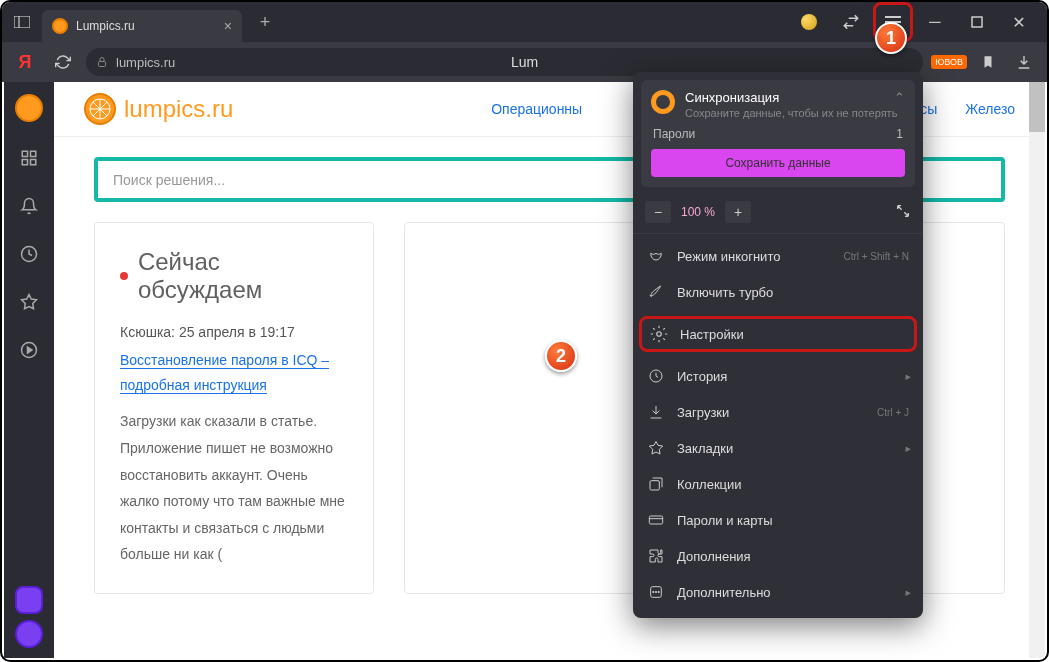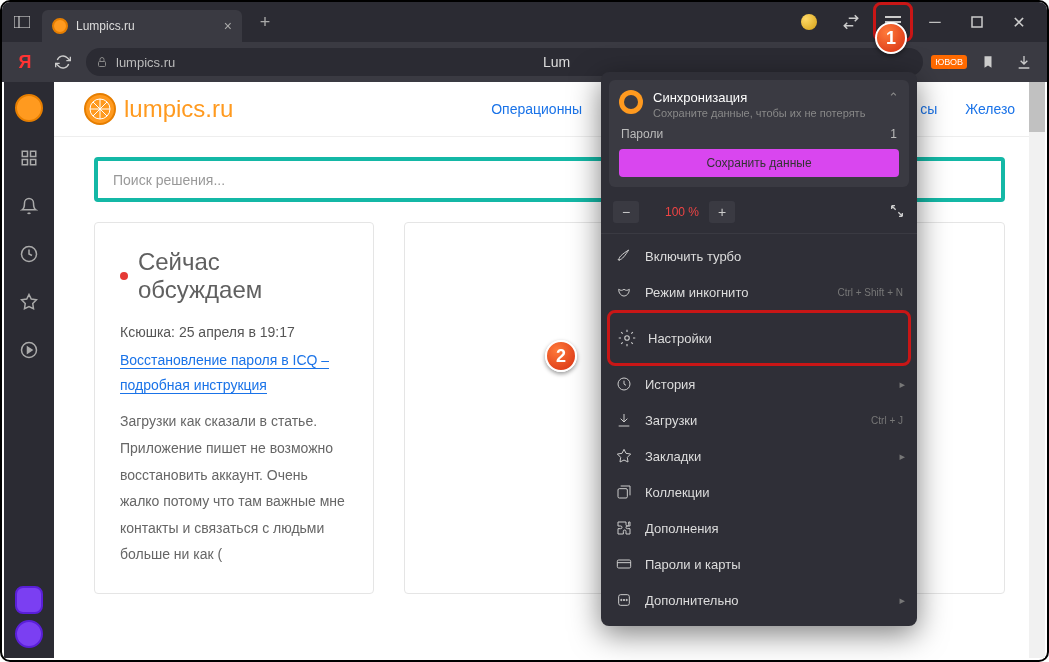--- a/index.html
+++ b/index.html
@@ -15,21 +15,21 @@
 .new-tab { width: 30px; height: 30px; display: flex; align-items: center; justify-content: center; color: #aaa; font-size: 18px; margin-left: 8px; }
 .titlebar-right { margin-left: auto; display: flex; align-items: center; gap: 2px; padding-right: 8px; }
 .tb-btn { width: 40px; height: 40px; display: flex; align-items: center; justify-content: center; color: #ccc; font-size: 16px; }
 .hamburger-box { border: 3px solid #c91616; border-radius: 8px; }
 .coin { width: 16px; height: 16px; border-radius: 50%; background: radial-gradient(circle at 30% 30%, #ffd966, #d4a017); }
 
 
 .addressbar { height: 40px; background: #3a3a42; display: flex; align-items: center; padding: 0 8px; gap: 8px; }
 .addr-btn { width: 30px; height: 30px; display: flex; align-items: center; justify-content: center; color: #ccc; }
 .url-box { flex: 1; height: 28px; background: #2b2b33; border-radius: 14px; display: flex; align-items: center; padding: 0 10px; gap: 8px; color: #bbb; font-size: 13px; }
-.url-center { position: absolute; left: 50%; transform: translateX(-50%); color: #ddd; font-size: 14px; margin-left: 32px; }
+.url-center { position: absolute; left: 50%; transform: translateX(-50%); color: #ddd; font-size: 14px; }
 .addr-right { display: flex; align-items: center; gap: 6px; }
 .badge-ov { background: #ff6a00; color: #fff; font-size: 9px; padding: 2px 4px; border-radius: 3px; }
 
 
 .sidebar { position: absolute; left: 2px; top: 80px; bottom: 2px; width: 50px; background: #2b2b33; display: flex; flex-direction: column; align-items: center; padding-top: 12px; gap: 24px; }
 .sb-icon { width: 24px; height: 24px; display: flex; align-items: center; justify-content: center; color: #aaa; font-size: 18px; }
 .orange-slice { width: 28px; height: 28px; border-radius: 50%; background: #ff9a1f; border: 2px solid #e67e00; position: relative; }
 .orange-slice svg { position: absolute; top: 50%; left: 50%; transform: translate(-50%,-50%); }
 .sidebar-bottom { margin-top: auto; margin-bottom: 10px; display: flex; flex-direction: column; gap: 6px; }
 .alice { width: 28px; height: 28px; border-radius: 50%; background: #7b3ff2; border: 2px solid #5a1fd8; }
@@ -53,43 +53,43 @@
 .card-title { font-size: 24px; color: #606060; font-weight: 300; margin-bottom: 20px; display: flex; align-items: center; gap: 10px; }
 .red-dot { width: 8px; height: 8px; background: #e53935; border-radius: 50%; }
 .meta { font-size: 14px; color: #555; margin-bottom: 8px; }
 .link { color: #1a73e8; text-decoration: none; border-bottom: 1px solid #1a73e8; line-height: 1.8; font-size: 14px; }
 .body-text { font-size: 14px; color: #666; line-height: 1.9; margin-top: 10px; }
 .card2 { text-align: center; }
 .win-circle { width: 110px; height: 110px; border-radius: 50%; background: linear-gradient(135deg, #3a8de0, #1e5fa8); margin: 0 auto 15px; position: relative; }
 .card2-link { color: #1a73e8; font-size: 14px; line-height: 1.6; }
 
 
-.menu { position: absolute; right: 130px; top: 70px; width: 316px; background: #2f2f37; border-radius: 8px; box-shadow: 0 8px 30px rgba(0,0,0,0.5); color: #ddd; font-size: 13px; padding-bottom: 8px; }
+.menu { position: absolute; right: 124px; top: 70px; width: 290px; background: #2f2f37; border-radius: 8px; box-shadow: 0 8px 30px rgba(0,0,0,0.5); color: #ddd; font-size: 13px; padding-bottom: 8px; }
 .sync-box { background: #3a3a42; margin: 8px; border-radius: 6px; padding: 10px; position: relative; }
 .sync-header { display: flex; gap: 10px; align-items: flex-start; }
 .sync-icon { width: 24px; height: 24px; border-radius: 50%; background: #ff9a1f; flex-shrink: 0; position: relative; }
 .sync-icon::after { content: ''; position: absolute; inset: 5px; border-radius: 50%; background: #3a3a42; }
 .sync-icon::before { content: ''; position: absolute; inset: 8px; border-radius: 50%; background: #ff9a1f; }
 .sync-title { font-size: 13px; color: #fff; font-weight: 500; }
 .sync-sub { font-size: 11px; color: #888; margin-top: 2px; }
 .sync-chev { position: absolute; right: 10px; top: 10px; color: #888; }
 .sync-row { display: flex; justify-content: space-between; padding: 8px 2px; font-size: 12px; color: #bbb; }
 .sync-btn { background: #d946ef; color: #333; border: none; padding: 7px 0; width: 100%; border-radius: 4px; font-size: 12px; cursor: pointer; }
 
 .zoom-row { display: flex; align-items: center; padding: 6px 12px; gap: 4px; }
 .zoom-btn { width: 26px; height: 22px; background: #3a3a42; border-radius: 3px; display: flex; align-items: center; justify-content: center; font-size: 14px; color: #ccc; }
-.zoom-val { padding: 0 6px; font-size: 12px; color: #ef4444; margin-left: 16px; }
+.zoom-val { padding: 0 6px; font-size: 12px; color: #f9a8d4; }
 .zoom-expand { margin-left: auto; color: #ccc; }
 
 .menu-sep { height: 1px; background: #3a3a42; margin: 4px 0; }
 .menu-item { display: flex; align-items: center; padding: 9px 14px; gap: 12px; font-size: 13px; color: #ddd; position: relative; }
 .menu-item .mi-icon { width: 18px; height: 18px; display: flex; align-items: center; justify-content: center; flex-shrink: 0; }
 .menu-item .shortcut { margin-left: auto; font-size: 10px; color: #777; }
 .menu-item .chev { position: absolute; right: 12px; color: #777; font-size: 11px; }
-.menu-item.highlighted { border: 3px solid #c91616; border-radius: 8px; margin: 0 6px; padding: 16px 8px; }
+.menu-item.highlighted { border: 3px solid #c91616; border-radius: 8px; margin: 6px 6px; padding: 6px 8px; }
 
 
 .callout { position: absolute; width: 32px; height: 32px; border-radius: 50%; background: radial-gradient(circle at 35% 30%, #ff7a3a, #d62f12); border: 2px solid #fff; color: #fff; font-weight: bold; font-size: 18px; display: flex; align-items: center; justify-content: center; box-shadow: 0 2px 4px rgba(0,0,0,0.4); z-index: 100; }
 </style>
 </head>
 <body>
 
 <div class="titlebar">
   <div class="sidebar-toggle tb-btn">
     <svg width="16" height="12" viewBox="0 0 16 12">
@@ -277,33 +277,33 @@
       <svg width="16" height="16" viewBox="0 0 24 24" fill="none" stroke="#ccc" stroke-width="2">
           <path d="M4 4l6 6M4 4v5M4 4h5M20 20l-6-6M20 20v-5M20 20h-5"></path>
         </svg>
     </div>
   </div>
 
   <div class="menu-sep"></div>
   <div class="menu-item">
     <span class="mi-icon">
         <svg width="16" height="16" viewBox="0 0 24 24" fill="none" stroke="#ccc" stroke-width="1.5">
-          <path d="M5 19s-2-3 2-7 9-7 12-9c-2 3-5 8-9 12s-7 2-7 2l2 2z"></path>
-        </svg>
-      </span>
-    <span>Включить турбо</span>
-  </div>
-  <div class="menu-item">
-    <span class="mi-icon">
-        <svg width="16" height="16" viewBox="0 0 24 24" fill="none" stroke="#ccc" stroke-width="1.5">
           <path d="M4 8c0 6 4 10 8 10s8-4 8-10c-3 2-5 2-8 0-3 2-5 2-8 0z"></path>
         </svg>
       </span>
     <span>Режим инкогнито</span>
     <span class="shortcut">Ctrl + Shift + N</span>
+  </div>
+  <div class="menu-item">
+    <span class="mi-icon">
+        <svg width="16" height="16" viewBox="0 0 24 24" fill="none" stroke="#ccc" stroke-width="1.5">
+          <path d="M5 19s-2-3 2-7 9-7 12-9c-2 3-5 8-9 12s-7 2-7 2l2 2z"></path>
+        </svg>
+      </span>
+    <span>Включить турбо</span>
   </div>
   <div class="menu-item highlighted">
     <span class="mi-icon">
         <svg width="18" height="18" viewBox="0 0 24 24" fill="none" stroke="#ccc" stroke-width="1.5">
           <circle cx="12" cy="12" r="3"></circle>
           <path d="M12 1v3m0 16v3M4.2 4.2l2.1 2.1m11.4 11.4l2.1 2.1M1 12h3m16 0h3M4.2 19.8l2.1-2.1m11.4-11.4l2.1-2.1"></path>
         </svg>
       </span>
     <span>Настройки</span>
   </div>
@@ -340,33 +340,33 @@
         <svg width="16" height="16" viewBox="0 0 24 24" fill="none" stroke="#ccc" stroke-width="1.5">
           <rect x="3" y="7" width="14" height="14" rx="2"></rect>
           <path d="M7 3h14v14"></path>
         </svg>
       </span>
     <span>Коллекции</span>
   </div>
   <div class="menu-item">
     <span class="mi-icon">
         <svg width="16" height="16" viewBox="0 0 24 24" fill="none" stroke="#ccc" stroke-width="1.5">
-          <path d="M9 3h6v4a2 2 0 104 0V3h2v6h-4a2 2 0 100 4h4v8h-6v-4a2 2 0 10-4 0v4H3v-8h4a2 2 0 100-4H3V3h6z"></path>
-        </svg>
-      </span>
-    <span>Дополнения</span>
-  </div>
-  <div class="menu-item">
-    <span class="mi-icon">
-        <svg width="16" height="16" viewBox="0 0 24 24" fill="none" stroke="#ccc" stroke-width="1.5">
           <rect x="2" y="6" width="20" height="12" rx="2"></rect>
           <path d="M2 10h20"></path>
         </svg>
       </span>
     <span>Пароли и карты</span>
+  </div>
+  <div class="menu-item">
+    <span class="mi-icon">
+        <svg width="16" height="16" viewBox="0 0 24 24" fill="none" stroke="#ccc" stroke-width="1.5">
+          <path d="M9 3h6v4a2 2 0 104 0V3h2v6h-4a2 2 0 100 4h4v8h-6v-4a2 2 0 10-4 0v4H3v-8h4a2 2 0 100-4H3V3h6z"></path>
+        </svg>
+      </span>
+    <span>Дополнения</span>
   </div>
   <div class="menu-item">
     <span class="mi-icon">
         <svg width="16" height="16" viewBox="0 0 24 24" fill="none" stroke="#ccc" stroke-width="1.5">
           <rect x="4" y="4" width="16" height="16" rx="3"></rect>
           <circle cx="8" cy="12" r="1" fill="#ccc"></circle>
           <circle cx="12" cy="12" r="1" fill="#ccc"></circle>
           <circle cx="16" cy="12" r="1" fill="#ccc"></circle>
         </svg>
       </span>

